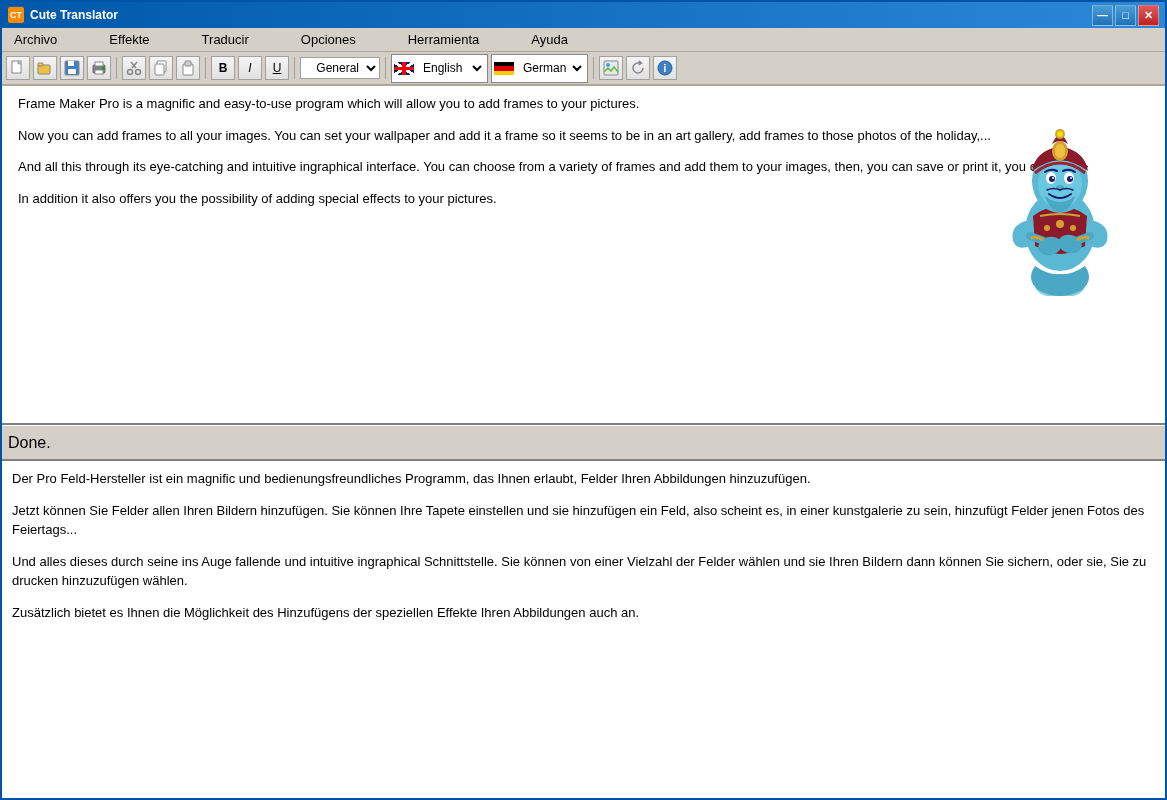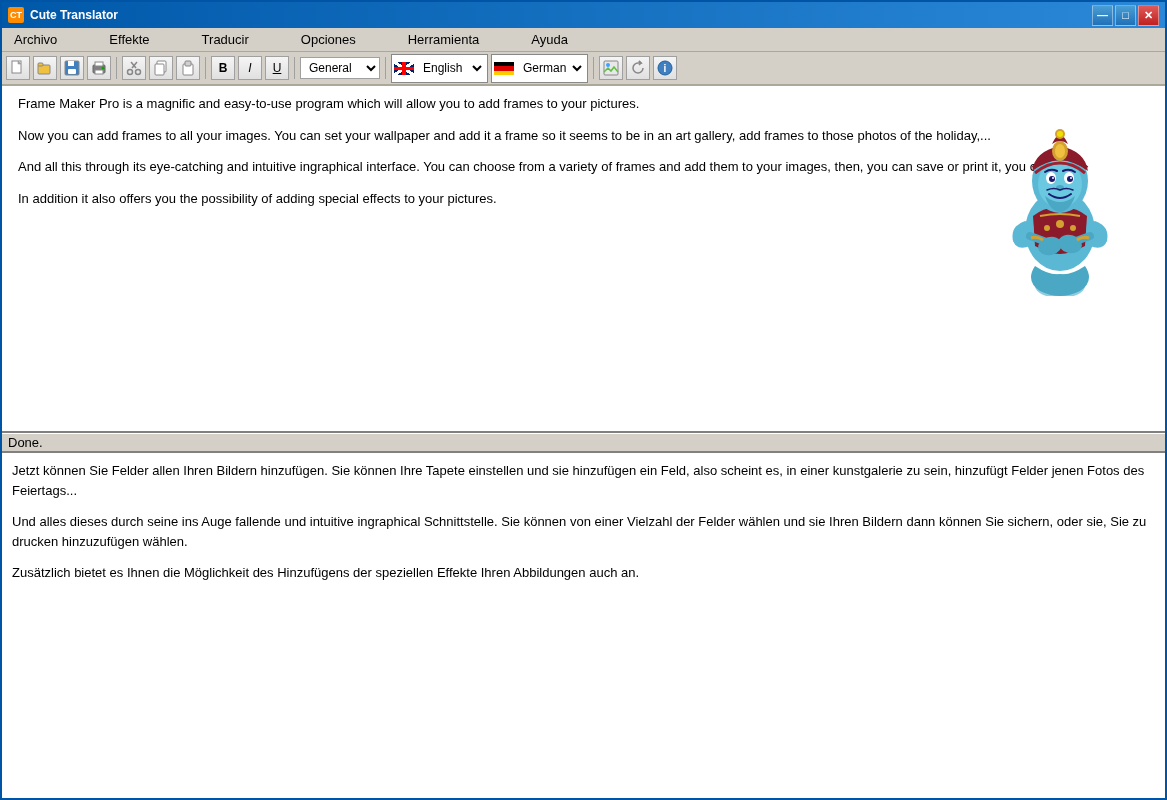--- a/index.html
+++ b/index.html
@@ -135,20 +135,21 @@
     .toolbar-italic { font-style: italic; }
     .toolbar-underline { text-decoration: underline; }
 
     .toolbar-select {
       height: 22px;
       border: 1px solid #a0a0a0;
       background: white;
       padding: 0 4px;
       font-size: 12px;
       cursor: pointer;
+      text-align: right;
     }
 
     .flag-icon {
       width: 20px;
       height: 13px;
       margin-right: 3px;
       display: inline-block;
       flex-shrink: 0;
     }
 
@@ -241,22 +242,22 @@
       width: 130px;
       height: 180px;
     }
 
     
     .status-bar {
       background: #d4d0c8;
       border-top: 1px solid #fff;
       border-bottom: 2px solid #808080;
       padding: 4px 6px;
-      font-size: 13px;
-      height: 20px;
+      font-size: 16px;
+      height: 36px;
       display: flex;
       align-items: center;
       flex-shrink: 0;
     }
 
     
     .lower-panel {
       flex: 1;
       background: white;
       overflow: auto;
@@ -501,20 +502,21 @@
         </svg>
       </div>
     </div>
 
     <div class="status-bar">
       <span>Done.</span>
     </div>
 
     <div class="lower-panel">
       <div class="lower-text">
+        <div class="text-paragraph">Der Pro Feld-Hersteller ist ein magnific und bedienungsfreundliches Programm, das Ihnen erlaubt, Felder Ihren Abbildungen hinzuzufügen.</div>
         <div class="text-paragraph">Jetzt können Sie Felder allen Ihren Bildern hinzufügen. Sie können Ihre Tapete einstellen und sie hinzufügen ein Feld, also scheint es, in einer kunstgalerie zu sein, hinzufügt Felder jenen Fotos des Feiertags...</div>
         <div class="text-paragraph">Und alles dieses durch seine ins Auge fallende und intuitive ingraphical Schnittstelle. Sie können von einer Vielzahl der Felder wählen und sie Ihren Bildern dann können Sie sichern, oder sie, Sie zu drucken hinzuzufügen wählen.</div>
         <div class="text-paragraph">Zusätzlich bietet es Ihnen die Möglichkeit des Hinzufügens der speziellen Effekte Ihren Abbildungen auch an.</div>
       </div>
     </div>
 
   </div>
 </div>
 
 </body></html>

